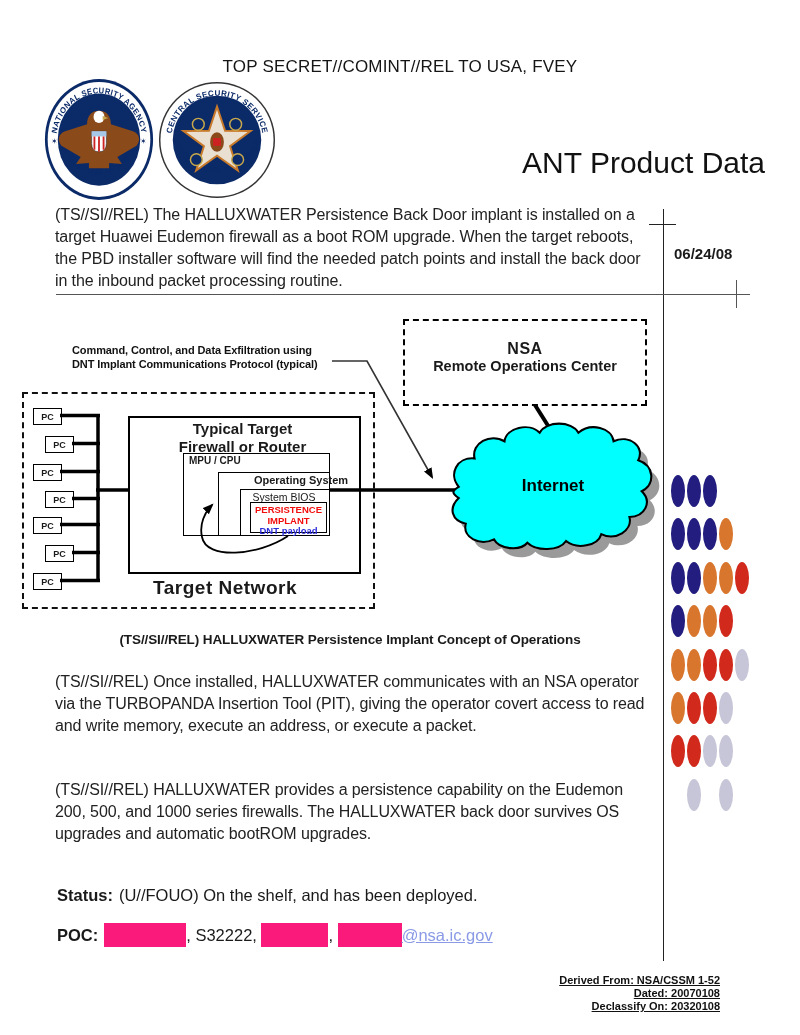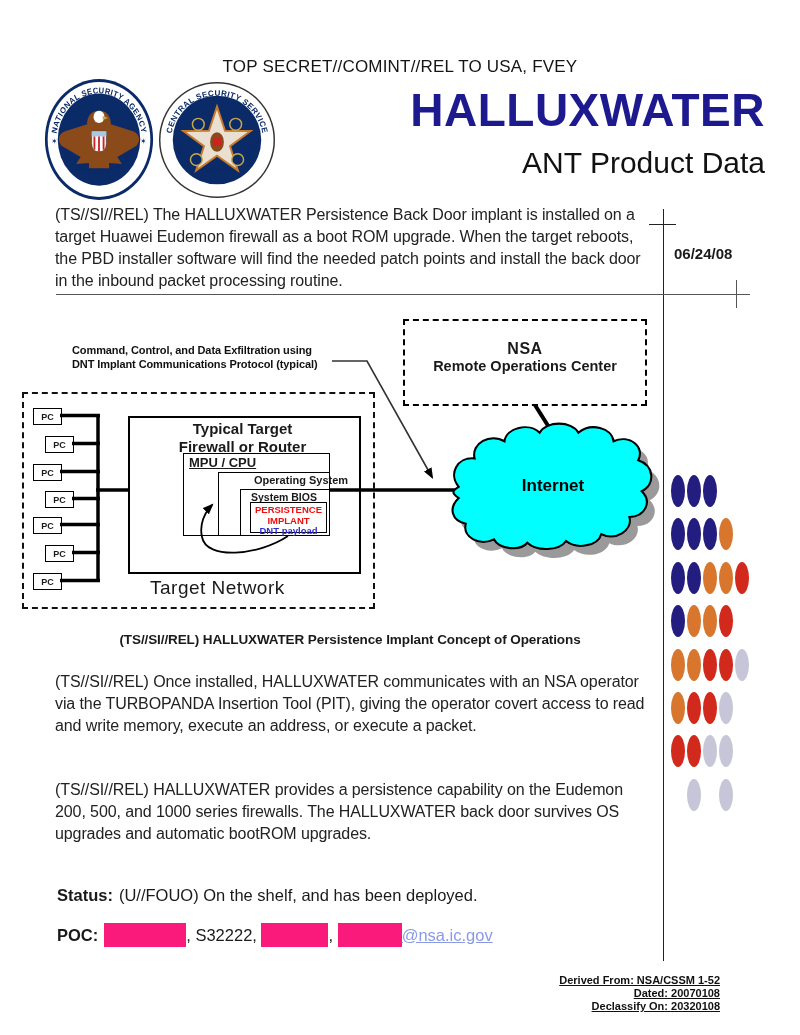--- a/index.html
+++ b/index.html
@@ -17,30 +17,30 @@
   .callout-text{left:72px;top:304px;font-size:11px;font-weight:bold;line-height:14px;letter-spacing:-0.1px;color:#111;}
   .roc-box{left:403px;top:280px;width:240px;height:83px;border:2.5px dashed #000;text-align:center;}
   .roc-l1{margin-top:19px;font-size:16px;font-weight:bold;letter-spacing:.5px;}
   .roc-l2{font-size:14.5px;font-weight:bold;}
   .tn-box{left:22px;top:353px;width:349px;height:213px;}
   .pc-box{width:27px;height:15px;border:1.5px solid #000;background:#fff;font-size:9px;font-weight:bold;
           display:flex;align-items:center;justify-content:center;z-index:2;}
   .fw-box{left:128px;top:377px;width:229px;height:154px;border:2px solid #000;background:#fff;z-index:1;}
   .fw-title{left:128px;top:381px;width:229px;text-align:center;font-size:15px;font-weight:bold;line-height:18px;z-index:2;}
   .mpu-box{left:183px;top:414px;width:145px;height:81px;border:1.5px solid #000;background:#fff;z-index:2;}
-  .mpu-label{left:189px;top:416px;font-size:13px;font-weight:bold;z-index:3;text-decoration:underline;}
+  .mpu-label{left:189px;top:416px;font-size:10px;font-weight:bold;z-index:3;}
   .os-box{left:218px;top:433px;width:110px;height:62px;border:1.5px solid #000;background:#fff;z-index:3;}
   .os-label{left:218px;top:435px;width:110px;text-align:center;font-size:11px;font-weight:bold;z-index:4;padding-left:28px;}
   .bios-box{left:240px;top:450px;width:88px;height:45px;border:1.5px solid #000;background:#fff;z-index:4;}
-  .bios-label{left:240px;top:452px;width:88px;text-align:center;font-size:10.5px;font-weight:bold;z-index:5;}
+  .bios-label{left:240px;top:452px;width:88px;text-align:center;font-size:10.5px;font-weight:normal;z-index:5;}
   .imp-box{left:250px;top:463px;width:77px;height:31px;border:1px solid #000;background:#fff;z-index:5;
            text-align:center;font-size:9.5px;font-weight:bold;line-height:10.5px;padding-top:2px;box-sizing:border-box;}
   .imp-red{color:#f20d0d;}
   .imp-blue{color:#2b2bd9;}
-  .tn-label{left:150px;top:538px;width:150px;font-size:19px;font-weight:normal;letter-spacing:.5px;z-index:2;}
+  .tn-label{left:150px;top:538px;width:150px;text-align:center;font-size:19px;font-weight:bold;letter-spacing:.5px;z-index:2;}
   .caption{left:60px;top:593px;width:580px;text-align:center;font-size:13.5px;font-weight:bold;letter-spacing:-0.1px;}
   
   .status-line{left:57px;top:847px;font-size:16.5px;}
   .poc-line{left:57px;top:884px;font-size:16.5px;display:flex;align-items:center;white-space:pre;}
   .lbl{font-weight:bold;margin-right:6px;}
   .redact{display:inline-block;height:24px;background:#fa1a7c;}
   .r1{width:82px;} .r2{width:67px;} .r3{width:64px;}
   .email{color:#8a9ae6;text-decoration:underline;}
   .derived{right:80px;top:935px;text-align:right;font-size:11px;font-weight:bold;line-height:13px;color:#111;text-decoration:underline;}
   
@@ -104,21 +104,20 @@
       <rect x="56" y="58" width="8" height="8" fill="#cc2222"></rect>
     </g>
     <g>
       <circle cx="41" cy="44" r="6" fill="#0b2a68" stroke="#c8a84b" stroke-width="1.5"></circle>
       <circle cx="79" cy="44" r="6" fill="#0b2a68" stroke="#c8a84b" stroke-width="1.5"></circle>
       <circle cx="39" cy="80" r="6" fill="#0b2a68" stroke="#c8a84b" stroke-width="1.5"></circle>
       <circle cx="81" cy="80" r="6" fill="#0b2a68" stroke="#c8a84b" stroke-width="1.5"></circle>
     </g>
   </svg>
 
-  <div class="abs doc-title">HALLUXWATER</div>
   <div class="abs doc-subtitle">ANT Product Data</div>
 
   <div class="abs para" style="top:165px;">(TS//SI//REL) The HALLUXWATER Persistence Back Door implant is installed on a target Huawei Eudemon firewall as a boot ROM upgrade.  When the target reboots, the PBD installer software will find the needed patch points and install the back door in the inbound packet processing routine.</div>
 
   <div class="abs date">06/24/08</div>
   <div class="abs rule" style="left:662.5px;top:170px;width:1.5px;height:752px;background:#222;"></div>
   <div class="abs rule" style="left:649px;top:184.5px;width:27px;height:1.5px;background:#222;"></div>
   <div class="abs rule" style="left:56px;top:255px;width:694px;height:1px;background:#555;"></div>
   <div class="abs rule" style="left:735.5px;top:241px;width:1px;height:28px;background:#555;"></div>
 

